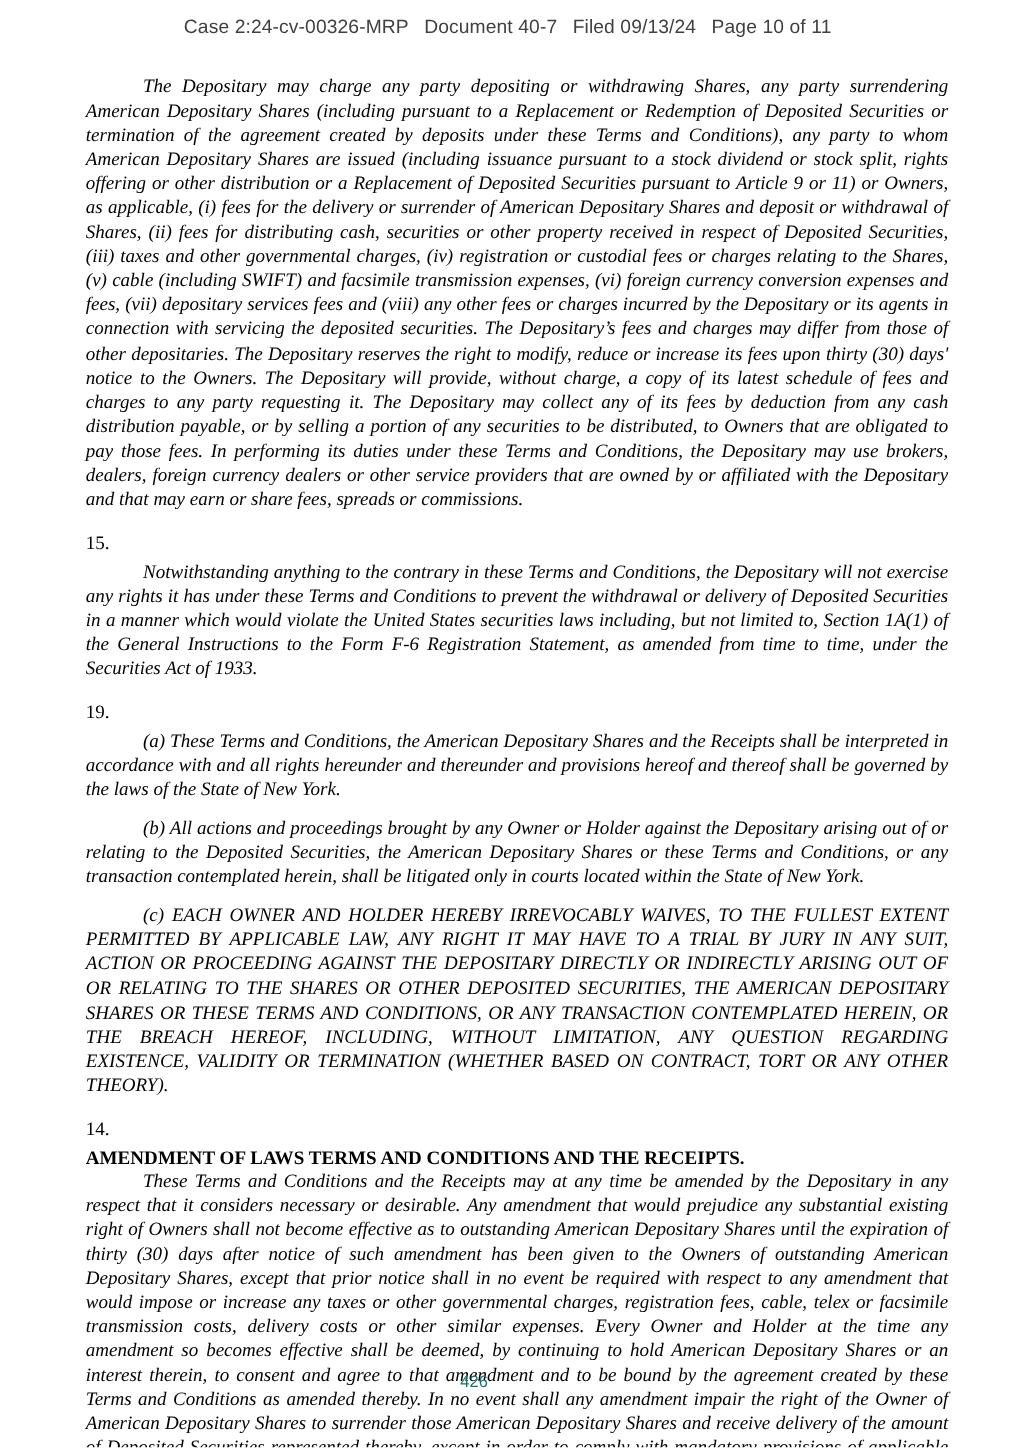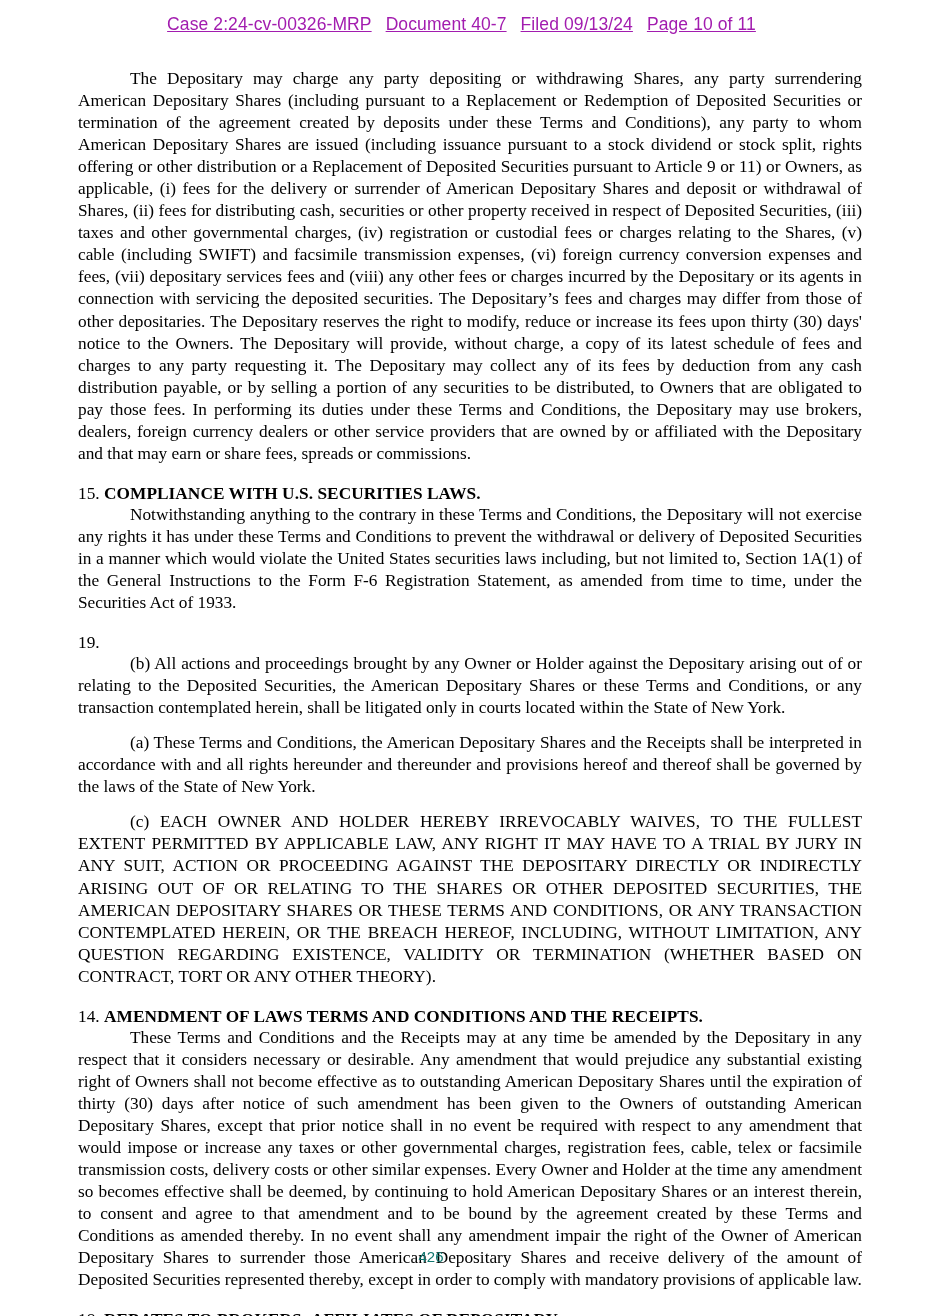--- a/index.html
+++ b/index.html
@@ -42,20 +42,21 @@
   }
 
   p.para {
     margin: 0 0 0 0;
     text-align: justify;
     text-justify: inter-word;
     font-size: 17.3px;
     line-height: 22.05px;
     text-indent: 52px;
     hyphens: none;
+    font-style: italic;
   }
 
   p.para + p.para { margin-top: 13px; }
 
   
   p.caps {
     text-align: justify;
     letter-spacing: 0.02px;
   }
   p.caps::after {
@@ -71,20 +72,21 @@
     width: 0;
   }
 
   
   .section-head {
     display: flex;
     align-items: baseline;
     font-size: 17.3px;
     line-height: 21px;
     margin: 18px 0 0 0;
+    flex-direction: column;
   }
   .section-head .num {
     font-weight: normal;
     width: 26px;
     flex: 0 0 26px;
     text-align: left;
   }
   .section-head .title {
     font-weight: bold;
     letter-spacing: 0.05px;
@@ -103,39 +105,38 @@
     font-family: "Liberation Sans", "DejaVu Sans", sans-serif;
     font-size: 15px;
     color: #0f766e;
   }
 </style>
 </head>
 <body>
 
 <div class="page">
 
-  <div class="ecf-header" style="color: #a21caf; text-decoration: underline;">
+  <div class="ecf-header" style="color: #404040;">
     <span>Case 2:24-cv-00326-MRP</span><span>Document 40-7</span><span>Filed 09/13/24</span><span>Page 10 of 11</span>
   </div>
 
   <div class="body">
 
     <p class="para">The Depositary may charge any party depositing or withdrawing Shares, any party surrendering American Depositary Shares (including pursuant to a Replacement or Redemption of Deposited Securities or termination of the agreement created by deposits under these Terms and Conditions), any party to whom American Depositary Shares are issued (including issuance pursuant to a stock dividend or stock split, rights offering or other distribution or a Replacement of Deposited Securities pursuant to Article 9 or 11) or Owners, as applicable, (i) fees for the delivery or surrender of American Depositary Shares and deposit or withdrawal of Shares, (ii) fees for distributing cash, securities or other property received in respect of Deposited Securities, (iii) taxes and other governmental charges, (iv) registration or custodial fees or charges relating to the Shares, (v) cable (including SWIFT) and facsimile transmission expenses, (vi) foreign currency conversion expenses and fees, (vii) depositary services fees and (viii) any other fees or charges incurred by the Depositary or its agents in connection with servicing the deposited securities. The Depositary’s fees and charges may differ from those of other depositaries. The Depositary reserves the right to modify, reduce or increase its fees upon thirty (30) days' notice to the Owners. The Depositary will provide, without charge, a copy of its latest schedule of fees and charges to any party requesting it. The Depositary may collect any of its fees by deduction from any cash distribution payable, or by selling a portion of any securities to be distributed, to Owners that are obligated to pay those fees. In performing its duties under these Terms and Conditions, the Depositary may use brokers, dealers, foreign currency dealers or other service providers that are owned by or affiliated with the Depositary and that may earn or share fees, spreads or commissions.</p>
 
     <div class="section-head">
       <span class="num">15.</span>
-      <span class="title">COMPLIANCE WITH U.S. SECURITIES LAWS.</span>
     </div>
     <p class="para gap-after-head">Notwithstanding anything to the contrary in these Terms and Conditions, the Depositary will not exercise any rights it has under these Terms and Conditions to prevent the withdrawal or delivery of Deposited Securities in a manner which would violate the United States securities laws including, but not limited to, Section 1A(1) of the General Instructions to the Form F-6 Registration Statement, as amended from time to time, under the Securities Act of 1933.</p>
 
     <div class="section-head">
       <span class="num">19.</span>
     </div>
+    <p class="para gap-after-head">(a)  These Terms and Conditions, the American Depositary Shares and the Receipts shall be interpreted in accordance with and all rights hereunder and thereunder and provisions hereof and thereof shall be governed by the laws of the State of New York.</p>
     <p class="para">(b)  All actions and proceedings brought by any Owner or Holder against the Depositary arising out of or relating to the Deposited Securities, the American Depositary Shares or these Terms and Conditions, or any transaction contemplated herein, shall be litigated only in courts located within the State of New York.</p>
-    <p class="para gap-after-head">(a)  These Terms and Conditions, the American Depositary Shares and the Receipts shall be interpreted in accordance with and all rights hereunder and thereunder and provisions hereof and thereof shall be governed by the laws of the State of New York.</p>
     <p class="para caps">(c) EACH OWNER AND HOLDER HEREBY IRREVOCABLY WAIVES, TO THE FULLEST EXTENT PERMITTED BY APPLICABLE LAW, ANY RIGHT IT MAY HAVE TO A TRIAL BY JURY IN ANY SUIT, ACTION OR PROCEEDING AGAINST THE DEPOSITARY DIRECTLY OR INDIRECTLY ARISING OUT OF OR RELATING TO THE SHARES OR OTHER DEPOSITED SECURITIES, THE AMERICAN DEPOSITARY SHARES OR THESE TERMS AND CONDITIONS, OR ANY TRANSACTION CONTEMPLATED HEREIN, OR THE BREACH HEREOF, INCLUDING, WITHOUT LIMITATION, ANY QUESTION REGARDING EXISTENCE, VALIDITY OR TERMINATION (WHETHER BASED ON CONTRACT, TORT OR ANY OTHER THEORY).</p>
 
     <div class="section-head">
       <span class="num">14.</span>
       <span class="title">AMENDMENT OF LAWS TERMS AND CONDITIONS AND THE RECEIPTS.</span>
     </div>
     <p class="para gap-after-head">These Terms and Conditions and the Receipts may at any time be amended by the Depositary in any respect that it considers necessary or desirable. Any amendment that would prejudice any substantial existing right of Owners shall not become effective as to outstanding American Depositary Shares until the expiration of thirty (30) days after notice of such amendment has been given to the Owners of outstanding American Depositary Shares, except that prior notice shall in no event be required with respect to any amendment that would impose or increase any taxes or other governmental charges, registration fees, cable, telex or facsimile transmission costs, delivery costs or other similar expenses. Every Owner and Holder at the time any amendment so becomes effective shall be deemed, by continuing to hold American Depositary Shares or an interest therein, to consent and agree to that amendment and to be bound by the agreement created by these Terms and Conditions as amended thereby. In no event shall any amendment impair the right of the Owner of American Depositary Shares to surrender those American Depositary Shares and receive delivery of the amount of Deposited Securities represented thereby, except in order to comply with mandatory provisions of applicable law.</p>
 
     <div class="section-head">
       <span class="num">18.</span>

